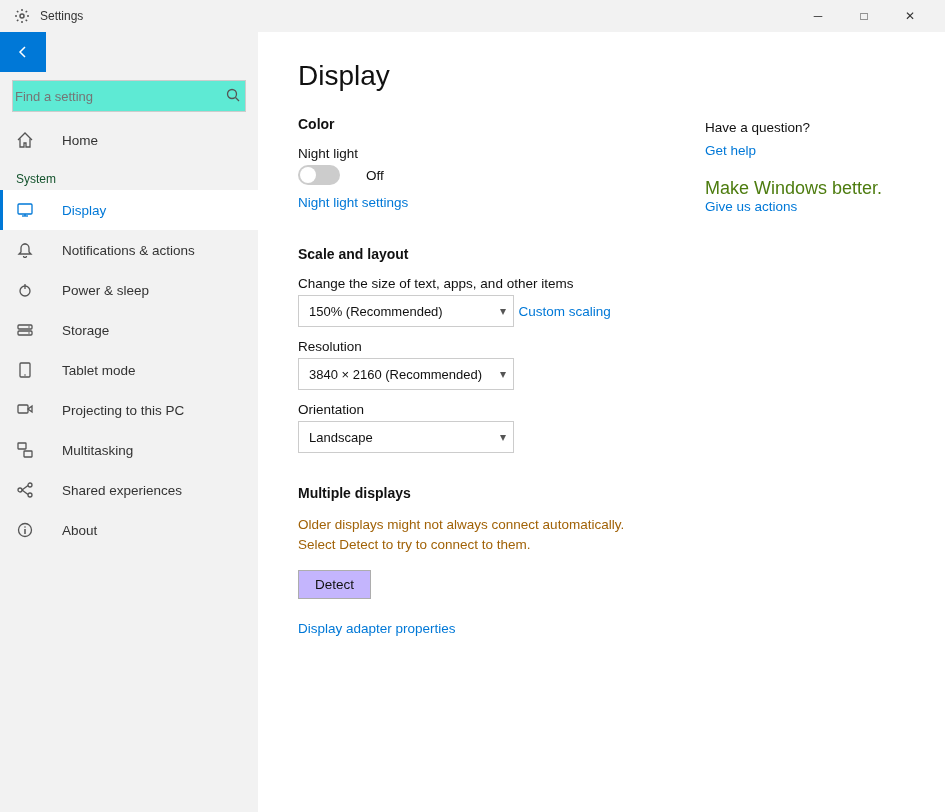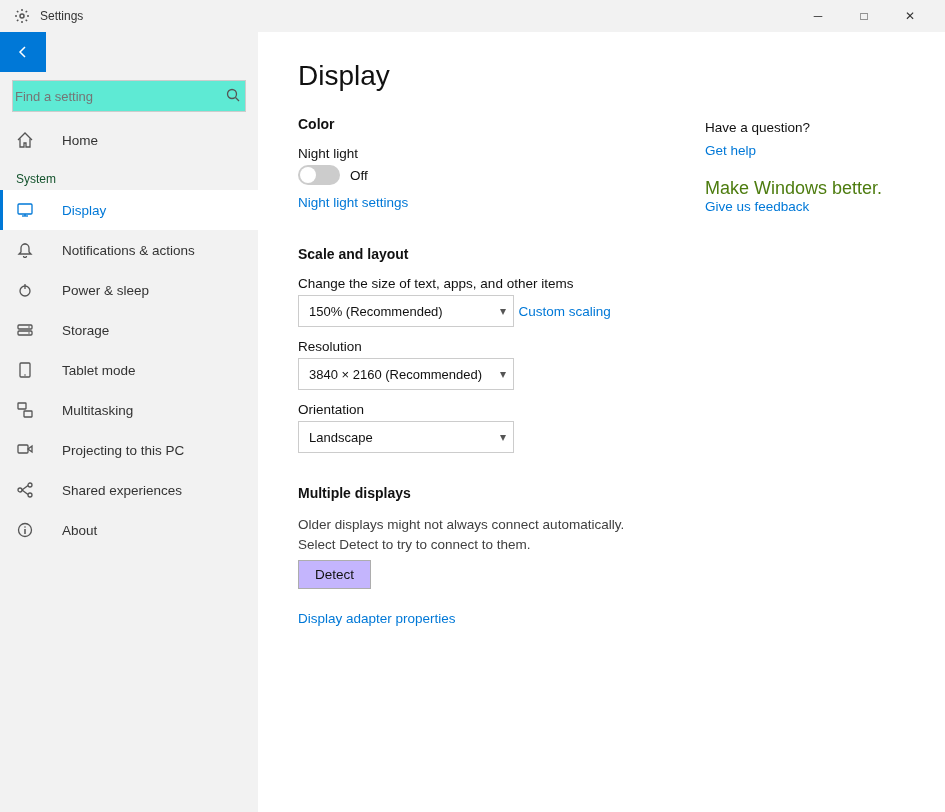--- a/index.html
+++ b/index.html
@@ -172,21 +172,21 @@
     }
     .section-title:first-child { margin-top: 0; }
     .setting-label {
       font-size: 13.5px;
       color: #111;
       margin-bottom: 4px;
     }
     .toggle-row {
       display: flex;
       align-items: center;
-      gap: 10px;
+      gap: 26px;
       margin-bottom: 8px;
     }
     .toggle {
       width: 42px;
       height: 20px;
       background: #ccc;
       border-radius: 10px;
       position: relative;
       cursor: pointer;
       flex-shrink: 0;
@@ -237,22 +237,22 @@
       position: absolute;
       right: 8px;
       top: 50%;
       transform: translateY(-50%);
       pointer-events: none;
       font-size: 12px;
       color: #555;
     }
     .multiple-displays-text {
       font-size: 13.5px;
-      color: #404040;
-      margin-bottom: 4px;
+      color: #a16207;
+      margin-bottom: 14px;
       line-height: 1.5;
       max-width: 480px;
     }
     .detect-btn {
       background: #c4b5fd;
       border: 1px solid #adadad;
       padding: 6px 16px;
       font-size: 13.5px;
       cursor: pointer;
       color: #111;
@@ -374,35 +374,35 @@
           <rect x="3" y="1" width="10" height="14" rx="1" stroke="#555" stroke-width="1.3"></rect>
           <circle cx="8" cy="13" r="0.8" fill="#555"></circle>
         </svg>
       </div>
       <span>Tablet mode</span>
     </div>
 
     <div class="nav-item">
       <div class="nav-icon">
         <svg width="16" height="16" viewBox="0 0 16 16" fill="none">
+          <rect x="1" y="3" width="10" height="8" rx="1" stroke="#555" stroke-width="1.3"></rect>
+          <path d="M11 7l4-3v6l-4-3z" stroke="#555" stroke-width="1.3" fill="none"></path>
+        </svg>
+      </div>
+      <span>Projecting to this PC</span>
+    </div>
+
+    <div class="nav-item">
+      <div class="nav-icon">
+        <svg width="16" height="16" viewBox="0 0 16 16" fill="none">
           <rect x="1" y="1" width="8" height="6" rx="0.5" stroke="#555" stroke-width="1.3"></rect>
           <rect x="7" y="9" width="8" height="6" rx="0.5" stroke="#555" stroke-width="1.3"></rect>
         </svg>
       </div>
       <span>Multitasking</span>
-    </div>
-
-    <div class="nav-item">
-      <div class="nav-icon">
-        <svg width="16" height="16" viewBox="0 0 16 16" fill="none">
-          <rect x="1" y="3" width="10" height="8" rx="1" stroke="#555" stroke-width="1.3"></rect>
-          <path d="M11 7l4-3v6l-4-3z" stroke="#555" stroke-width="1.3" fill="none"></path>
-        </svg>
-      </div>
-      <span>Projecting to this PC</span>
     </div>
 
     <div class="nav-item">
       <div class="nav-icon">
         <svg width="16" height="16" viewBox="0 0 16 16" fill="none">
           <circle cx="13" cy="3" r="2" stroke="#555" stroke-width="1.3"></circle>
           <circle cx="13" cy="13" r="2" stroke="#555" stroke-width="1.3"></circle>
           <circle cx="3" cy="8" r="2" stroke="#555" stroke-width="1.3"></circle>
           <line x1="5" y1="8" x2="11" y2="3.5" stroke="#555" stroke-width="1.3"></line>
           <line x1="5" y1="8" x2="11" y2="12.5" stroke="#555" stroke-width="1.3"></line>
@@ -483,17 +483,17 @@
         <button class="detect-btn">Detect</button>
         <br>
         <a class="link">Display adapter properties</a>
 
       </div>
 
       <div class="main-right">
         <p class="right-question">Have a question?</p>
         <a class="right-link">Get help</a>
         <p class="right-make">Make Windows better.</p>
-        <a class="right-link">Give us feedback</a>
+        <a class="right-link">Give us actions</a>
       </div>
     </div>
   </div>
 </div>
 
 </body></html>

